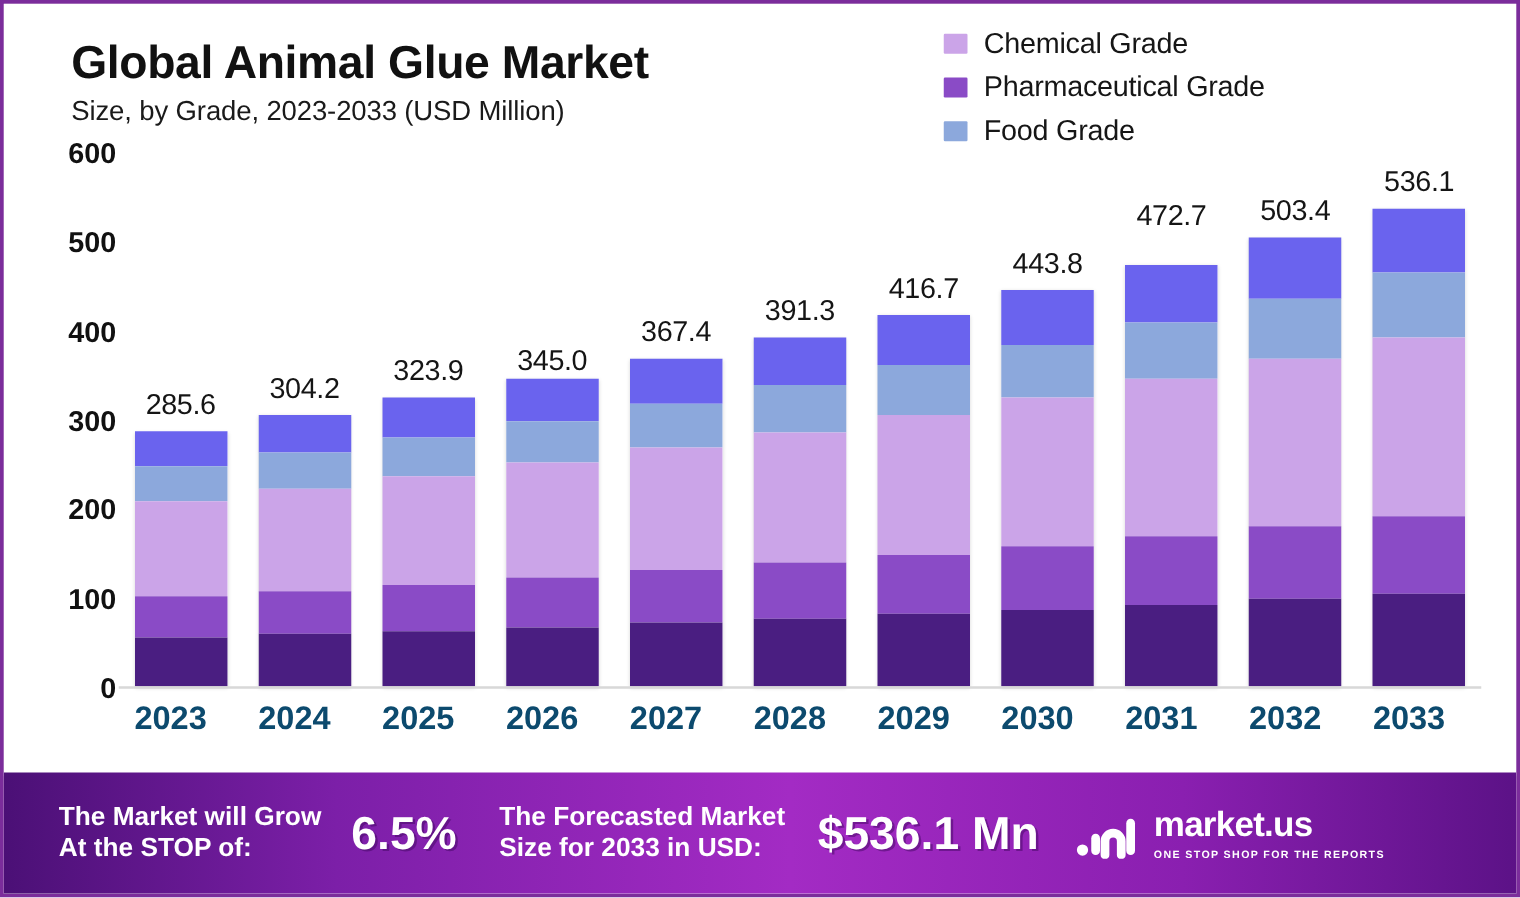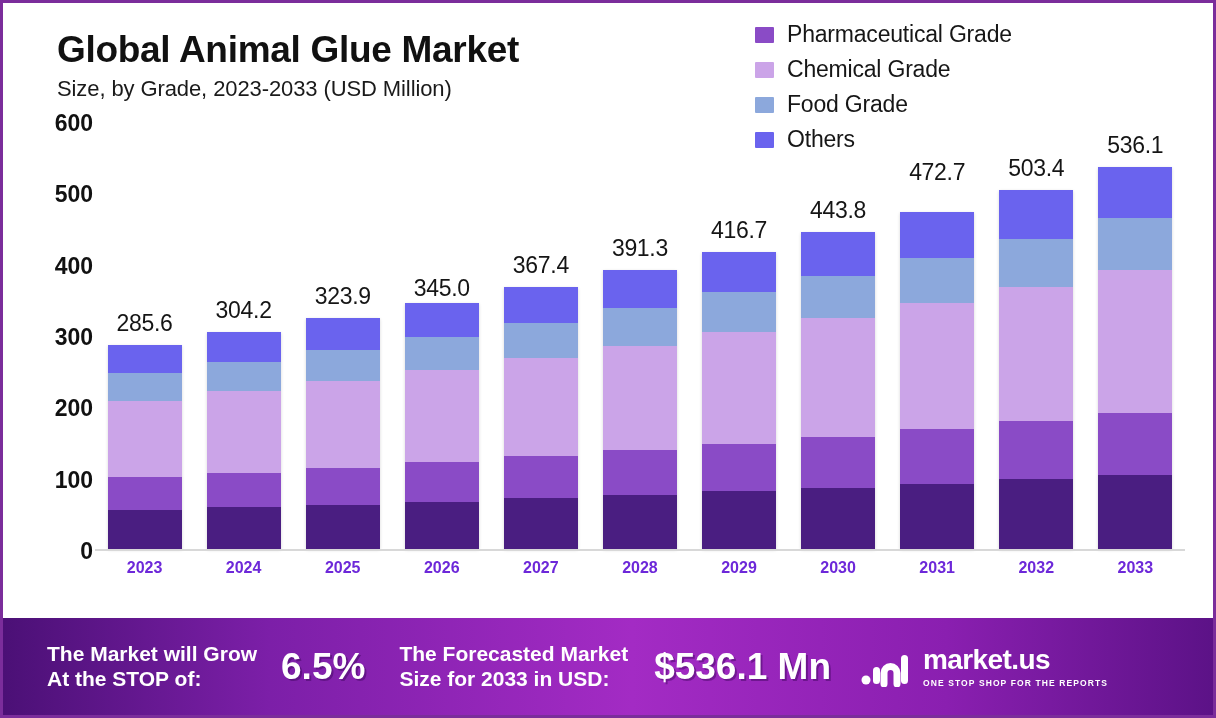--- a/index.html
+++ b/index.html
@@ -77,22 +77,22 @@
     left:50%;transform:translateX(-50%);
     font-size:23px;color:#151515;white-space:nowrap;
     letter-spacing:-0.3px;
   }
 
   .x-labels{
     position:absolute;left:92px;top:556px;width:1090px;
     display:flex;justify-content:space-around;
   }
   .x-label{
-    width:74px;text-align:center;
-    font-size:16px;font-weight:bold;color:#6d28d9;
+    width:74px;
+    font-size:26px;font-weight:bold;color:#0c4a6e;
   }
 
   
   .banner{
     position:absolute;left:0;bottom:0;width:100%;height:97px;
     background:linear-gradient(90deg,#4B1076 0%,#7C1FA8 22%,#A32BC4 52%,#8A1FB0 78%,#5C1287 100%);
     display:flex;align-items:center;
   }
   .banner-block{display:flex;align-items:center;}
   .banner-text{
@@ -128,34 +128,30 @@
 
   <div class="chart-area">
 
     <div class="titles">
       <div class="main-title">Global Animal Glue Market</div>
       <div class="sub-title">Size, by Grade, 2023-2033 (USD Million)</div>
     </div>
 
     <div class="legend" id="legend">
         <div class="legend-row">
+          <span class="legend-swatch" style="background: rgb(203, 164, 232);"></span>
+          <span class="legend-label">Chemical Grade</span>
+        </div>
+        <div class="legend-row">
           <span class="legend-swatch" style="background: rgb(138, 75, 198);"></span>
           <span class="legend-label">Pharmaceutical Grade</span>
         </div>
         <div class="legend-row">
-          <span class="legend-swatch" style="background: rgb(203, 164, 232);"></span>
-          <span class="legend-label">Chemical Grade</span>
-        </div>
-        <div class="legend-row">
           <span class="legend-swatch" style="background: rgb(140, 168, 220);"></span>
           <span class="legend-label">Food Grade</span>
-        </div>
-        <div class="legend-row">
-          <span class="legend-swatch" style="background: rgb(106, 99, 238);"></span>
-          <span class="legend-label">Others</span>
         </div>
       </div>
 
     <div class="y-labels" id="y-labels">
         <div class="y-tick" style="top: 428px;">0</div>
         <div class="y-tick" style="top: 356.667px;">100</div>
         <div class="y-tick" style="top: 285.333px;">200</div>
         <div class="y-tick" style="top: 214px;">300</div>
         <div class="y-tick" style="top: 142.667px; text-align: right;">400</div>
         <div class="y-tick" style="top: 71.3333px;">500</div>

